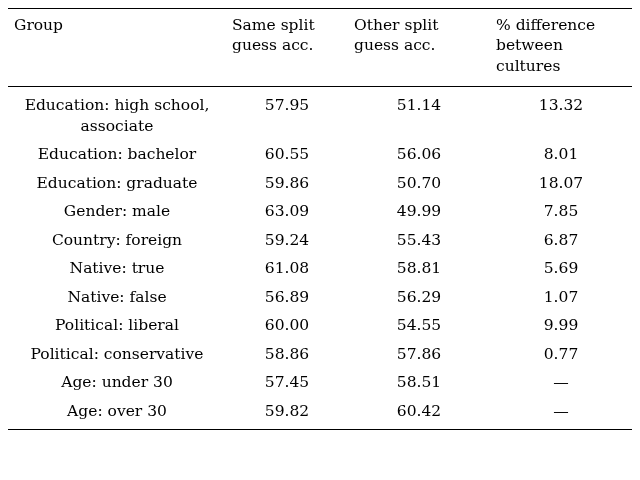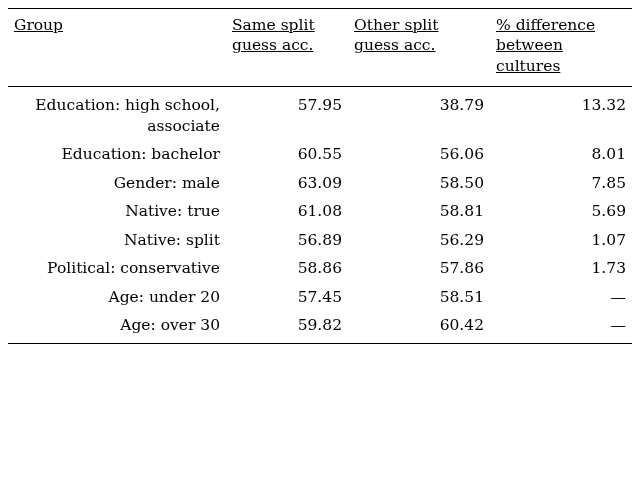--- a/index.html
+++ b/index.html
@@ -29,28 +29,27 @@
     table-layout: fixed;
   }
   table.results thead th {
     text-align: left;
     font-weight: normal;
     vertical-align: top;
     padding: 6px 6px 10px 6px;
     line-height: 1.32;
   }
   table.results tbody td {
-    text-align: right;
+    text-align: center;
     vertical-align: top;
     padding: 4.2px 6px 4.2px 6px;
     line-height: 1.3;
   }
   thead tr.head-row th {
     border-top: 1.6px solid #000;
-    text-decoration: underline;
   }
   tbody tr:first-child td {
     border-top: 1.1px solid #000;
     padding-top: 8px;
   }
   tbody tr:last-child td {
     border-bottom: 1.6px solid #000;
     padding-bottom: 8px;
   }
   col.c-group { width: 218px; }
@@ -77,55 +76,73 @@
         <th>Group</th>
         <th>Same split guess acc.</th>
         <th>Other split guess acc.</th>
         <th>% difference between cultures</th>
       </tr>
     </thead>
     <tbody id="table-body">
         <tr>
           <td>Education: high school, associate</td>
           <td>57.95</td>
-          <td>38.79</td>
+          <td>51.14</td>
           <td>13.32</td>
         </tr>
         <tr>
           <td>Education: bachelor</td>
           <td>60.55</td>
           <td>56.06</td>
           <td>8.01</td>
         </tr>
         <tr>
+          <td>Education: graduate</td>
+          <td>59.86</td>
+          <td>50.70</td>
+          <td>18.07</td>
+        </tr>
+        <tr>
           <td>Gender: male</td>
           <td>63.09</td>
-          <td>58.50</td>
+          <td>49.99</td>
           <td>7.85</td>
+        </tr>
+        <tr>
+          <td>Country: foreign</td>
+          <td>59.24</td>
+          <td>55.43</td>
+          <td>6.87</td>
         </tr>
         <tr>
           <td>Native: true</td>
           <td>61.08</td>
           <td>58.81</td>
           <td>5.69</td>
         </tr>
         <tr>
-          <td>Native: split</td>
+          <td>Native: false</td>
           <td>56.89</td>
           <td>56.29</td>
           <td>1.07</td>
         </tr>
         <tr>
+          <td>Political: liberal</td>
+          <td>60.00</td>
+          <td>54.55</td>
+          <td>9.99</td>
+        </tr>
+        <tr>
           <td>Political: conservative</td>
           <td>58.86</td>
           <td>57.86</td>
-          <td>1.73</td>
+          <td>0.77</td>
         </tr>
         <tr>
-          <td>Age: under 20</td>
+          <td>Age: under 30</td>
           <td>57.45</td>
           <td>58.51</td>
           <td class="cell-dash">—</td>
         </tr>
         <tr>
           <td>Age: over 30</td>
           <td>59.82</td>
           <td>60.42</td>
           <td class="cell-dash">—</td>
         </tr>

